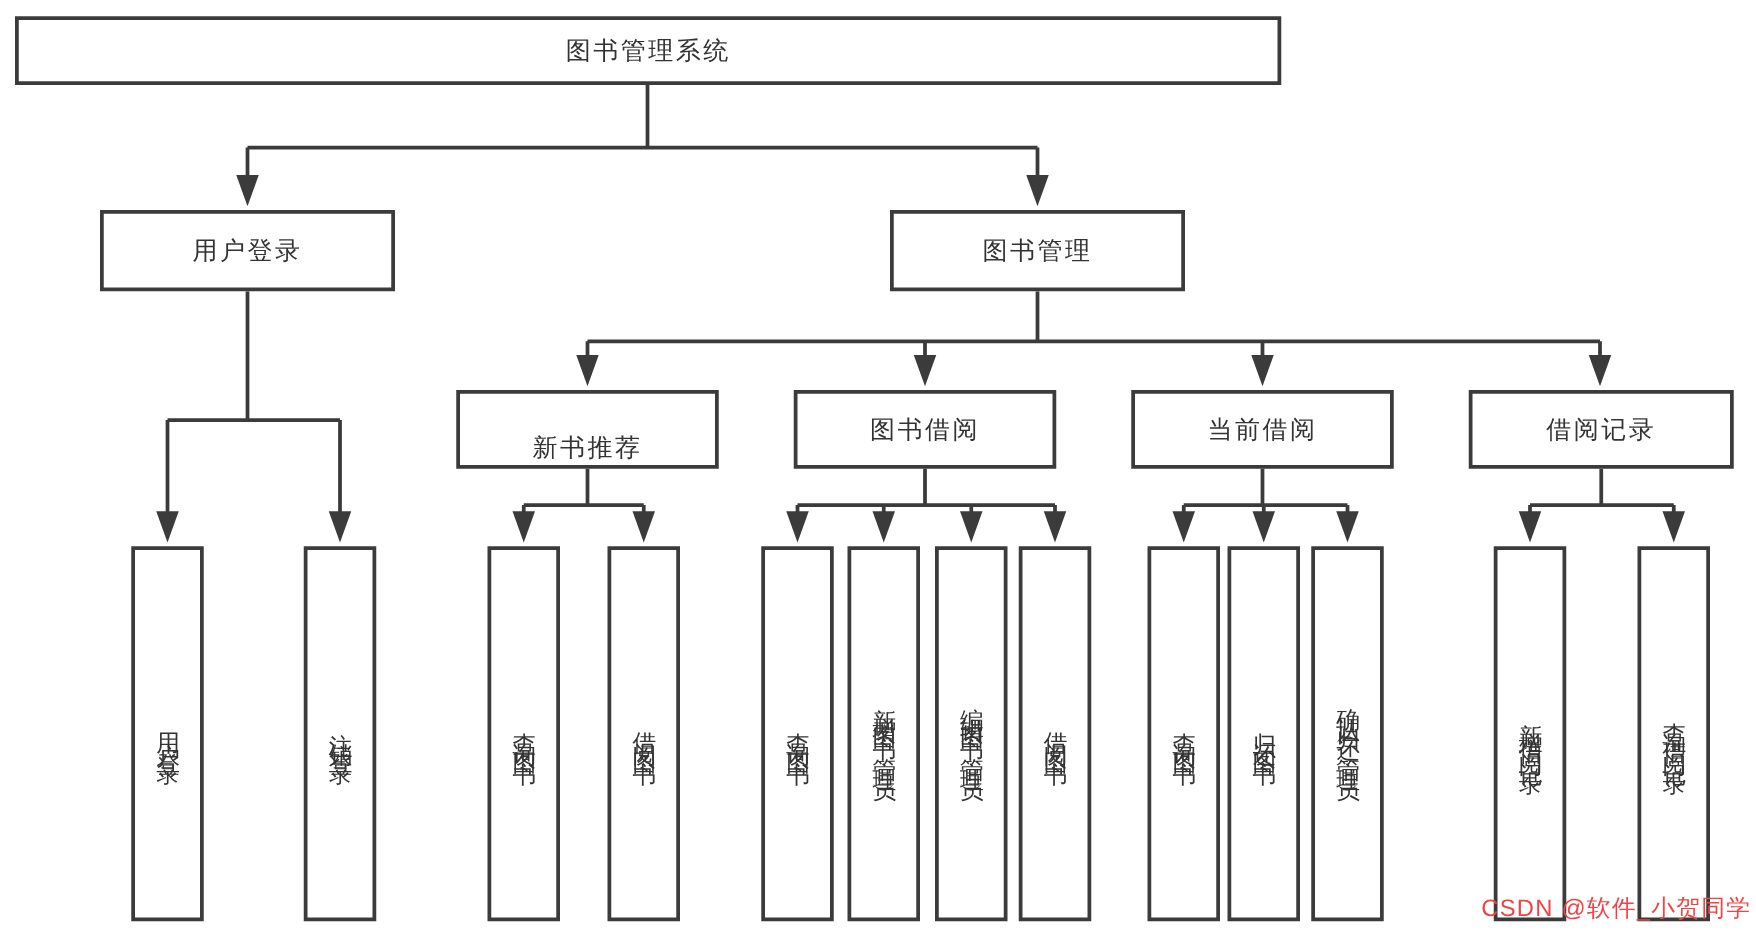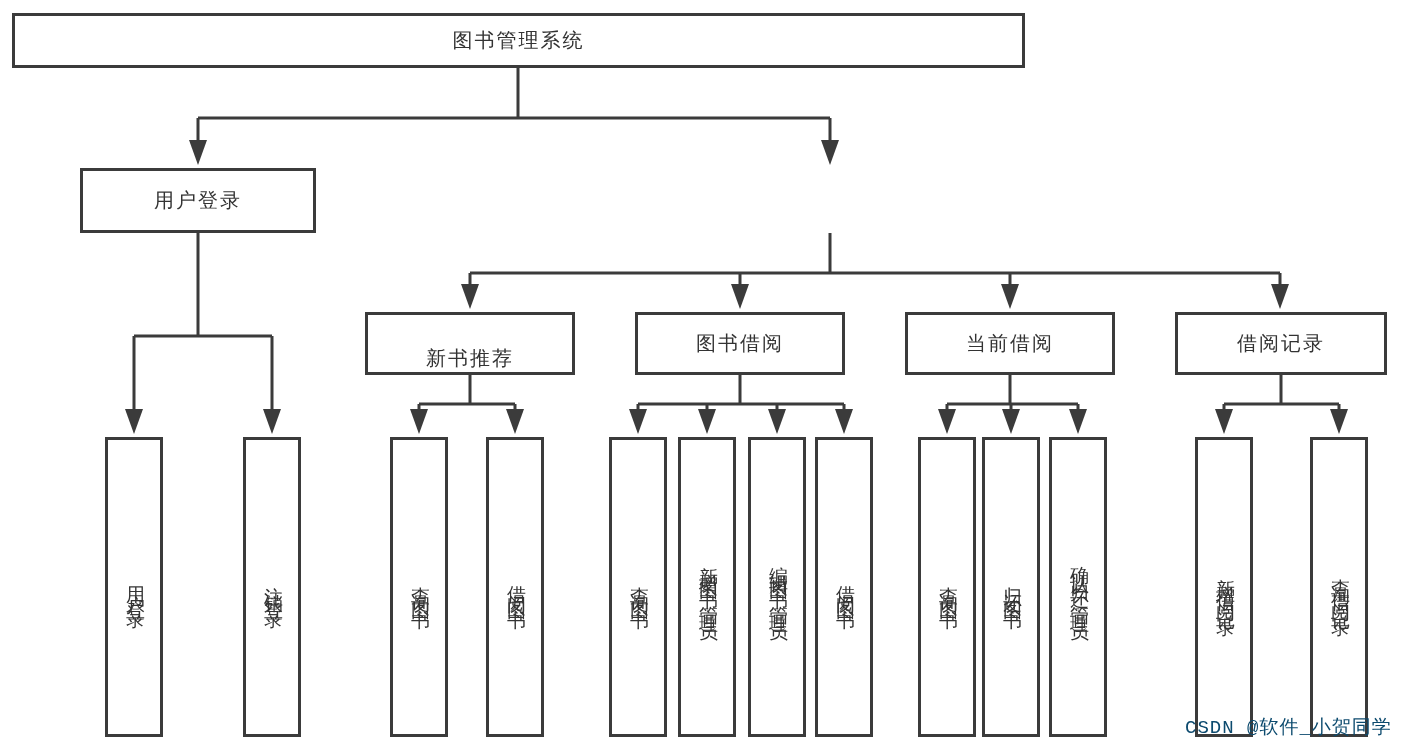--- a/index.html
+++ b/index.html
@@ -1,21 +1,21 @@
 <!DOCTYPE html>
 <html><head>
 <meta charset="utf-8">
 <style>
   html, body { margin: 0; padding: 0; background: #fff; }
   .canvas {
     position: relative;
     width: 1405px;
     height: 747px;
     background: #ffffff;
-    font-family: Liberation Mono, monospace;
+    font-family: Liberation Sans, sans-serif;
     overflow: hidden;
   }
   svg.connectors {
     position: absolute;
     left: 0; top: 0;
     width: 1405px; height: 747px;
   }
   svg.connectors path { stroke: #3b3b3b; stroke-width: 3; fill: none; }
   svg.connectors polygon { fill: #3b3b3b; stroke: none; }
   .node {
@@ -38,21 +38,21 @@
     text-orientation: mixed;
     font-size: 19px;
     letter-spacing: 8px;
     line-height: 1;
   }
   .watermark {
     position: absolute;
     left: 1185px;
     top: 714px;
     font-size: 19px;
-    color: #0c4a6e;
+    color: #ef4444;
     letter-spacing: 1px;
     white-space: nowrap;
   }
 </style>
 </head>
 <body>
 
 <div class="canvas">
 
   <svg class="connectors" viewBox="0 0 1405 747">
@@ -97,20 +97,23 @@
       <polygon points="1330,409 1348,409 1339,434"></polygon>
     </g>
   </svg>
 
   <div class="node h-node" style="left:12px; top:13px; width:1013px; height:55px;">
     <span class="lbl">图书管理系统</span>
   </div>
 
   <div class="node h-node" style="left:80px; top:168px; width:236px; height:65px;">
     <span class="lbl">用户登录</span>
+  </div>
+  <div class="node h-node" style="left:712px; top:168px; width:236px; height:65px;">
+    <span class="lbl">图书管理</span>
   </div>
 
   <div class="node h-node" style="left:365px; top:312px; width:210px; height:63px;align-items:flex-end;">
     <span class="lbl">新书推荐</span>
   </div>
   <div class="node h-node" style="left:905px; top:312px; width:210px; height:63px;">
     <span class="lbl">当前借阅</span>
   </div>
   <div class="node h-node" style="left:635px; top:312px; width:210px; height:63px;">
     <span class="lbl">图书借阅</span>

